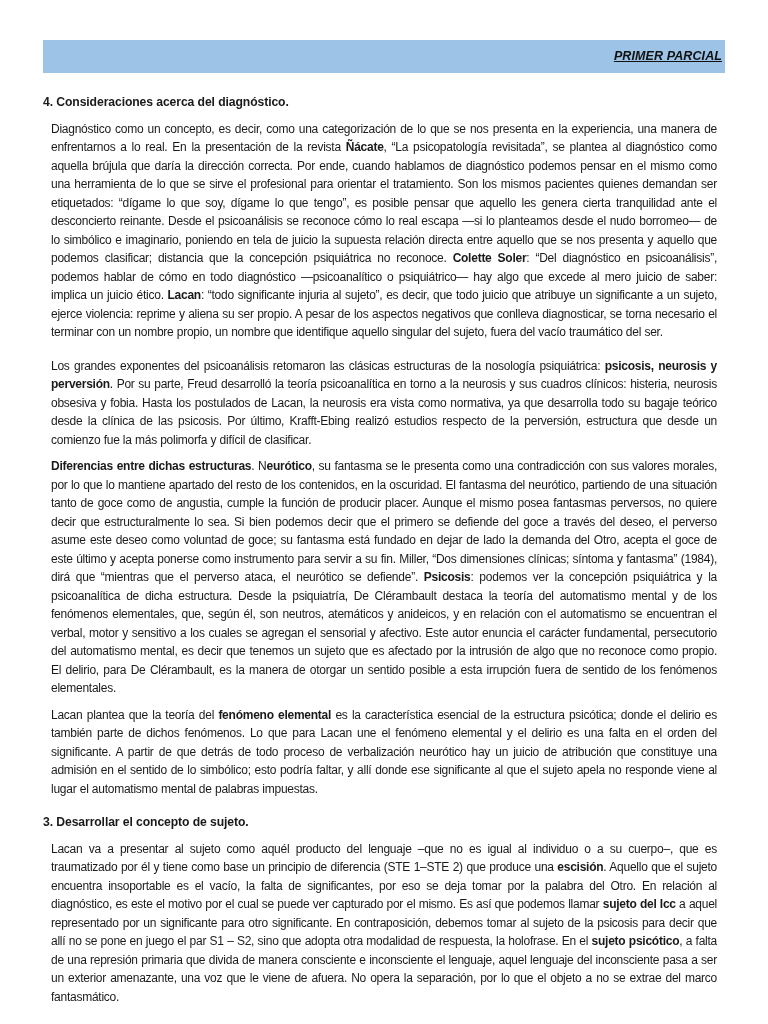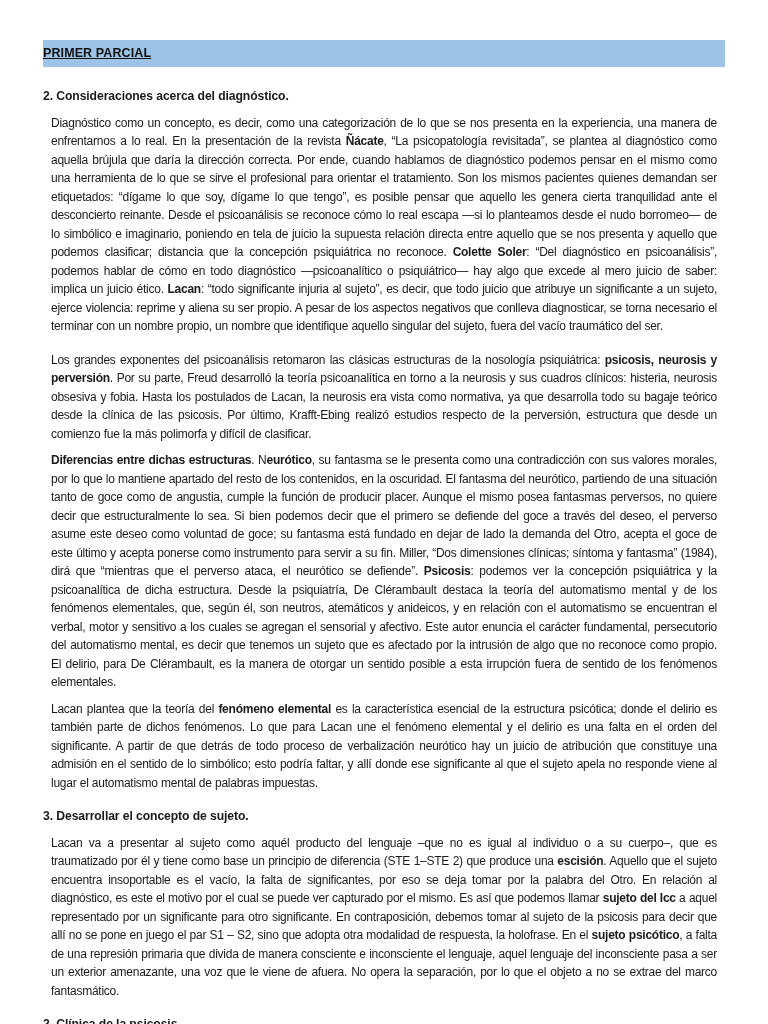--- a/index.html
+++ b/index.html
@@ -16,25 +16,27 @@
     font-family: "Liberation Sans", sans-serif;
     color: #1a1a1a;
   }
   .content {
     position: absolute;
     left: 43px;
     top: 40px;
     width: 682px;
   }
   .title-bar {
-    height: 27px;
+    height: 33px;
     display: flex;
+    justify-content: flex-end;
     align-items: center;
     padding-right: 3px;
     box-sizing: border-box;
+    font-style: italic;
   }
   .title-text {
     font-weight: bold;
     font-size: 12.5px;
     line-height: 19px;
     text-decoration: underline;
     letter-spacing: 0.1px;
     white-space: nowrap;
   }
   .section {
@@ -64,21 +66,21 @@
 </head>
 <body>
 
 <div class="page">
   <div class="content">
     <div class="title-bar" style="background-color: rgb(157, 195, 230);">
       <span class="title-text" style="color: rgb(17, 17, 17);">PRIMER PARCIAL</span>
     </div>
     <div>
         <div class="section">
-          <div class="section-heading">2. Consideraciones acerca del diagnóstico.</div>
+          <div class="section-heading">4. Consideraciones acerca del diagnóstico.</div>
           <p class="para"><span>Diagnóstico como un concepto, es decir, como una categorización de lo que se nos presenta en la experiencia, una manera de enfrentarnos a lo real. En la presentación de la revista </span><b>Ñácate</b><span>, “La psicopatología revisitada”, se plantea al diagnóstico como aquella brújula que daría la dirección correcta. Por ende, cuando hablamos de diagnóstico podemos pensar en el mismo como una herramienta de lo que se sirve el profesional para orientar el tratamiento. Son los mismos pacientes quienes demandan ser etiquetados: “dígame lo que soy, dígame lo que tengo”, es posible pensar que aquello les genera cierta tranquilidad ante el desconcierto reinante. Desde el psicoanálisis se reconoce cómo lo real escapa —si lo planteamos desde el nudo borromeo— de lo simbólico e imaginario, poniendo en tela de juicio la supuesta relación directa entre aquello que se nos presenta y aquello que podemos clasificar; distancia que la concepción psiquiátrica no reconoce. </span><b>Colette Soler</b><span>: “Del diagnóstico en psicoanálisis”, podemos hablar de cómo en todo diagnóstico —psicoanalítico o psiquiátrico— hay algo que excede al mero juicio de saber: implica un juicio ético. </span><b>Lacan</b><span>: “todo significante injuria al sujeto”, es decir, que todo juicio que atribuye un significante a un sujeto, ejerce violencia: reprime y aliena su ser propio. A pesar de los aspectos negativos que conlleva diagnosticar, se torna necesario el terminar con un nombre propio, un nombre que identifique aquello singular del sujeto, fuera del vacío traumático del ser.</span></p>
         </div>
         <div class="section">
           <p class="para"><span>Los grandes exponentes del psicoanálisis retomaron las clásicas estructuras de la nosología psiquiátrica: </span><b>psicosis, neurosis y perversión</b><span>. Por su parte, Freud desarrolló la teoría psicoanalítica en torno a la neurosis y sus cuadros clínicos: histeria, neurosis obsesiva y fobia. Hasta los postulados de Lacan, la neurosis era vista como normativa, ya que desarrolla todo su bagaje teórico desde la clínica de las psicosis. Por último, Krafft-Ebing realizó estudios respecto de la perversión, estructura que desde un comienzo fue la más polimorfa y difícil de clasificar.</span></p>
           <p class="para"><b>Diferencias entre dichas estructuras</b><span>. N</span><b>eurótico</b><span>, su fantasma se le presenta como una contradicción con sus valores morales, por lo que lo mantiene apartado del resto de los contenidos, en la oscuridad. El fantasma del neurótico, partiendo de una situación tanto de goce como de angustia, cumple la función de producir placer. Aunque el mismo posea fantasmas perversos, no quiere decir que estructuralmente lo sea. Si bien podemos decir que el primero se defiende del goce a través del deseo, el perverso asume este deseo como voluntad de goce; su fantasma está fundado en dejar de lado la demanda del Otro, acepta el goce de este último y acepta ponerse como instrumento para servir a su fin. Miller, “Dos dimensiones clínicas; síntoma y fantasma” (1984), dirá que “mientras que el perverso ataca, el neurótico se defiende”. </span><b>Psicosis</b><span>: podemos ver la concepción psiquiátrica y la psicoanalítica de dicha estructura. Desde la psiquiatría, De Clérambault destaca la teoría del automatismo mental y de los fenómenos elementales, que, según él, son neutros, atemáticos y anideicos, y en relación con el automatismo se encuentran el verbal, motor y sensitivo a los cuales se agregan el sensorial y afectivo. Este autor enuncia el carácter fundamental, persecutorio del automatismo mental, es decir que tenemos un sujeto que es afectado por la intrusión de algo que no reconoce como propio. El delirio, para De Clérambault, es la manera de otorgar un sentido posible a esta irrupción fuera de sentido de los fenómenos elementales.</span></p>
           <p class="para"><span>Lacan plantea que la teoría del </span><b>fenómeno elemental</b><span> es la característica esencial de la estructura psicótica; donde el delirio es también parte de dichos fenómenos. Lo que para Lacan une el fenómeno elemental y el delirio es una falta en el orden del significante. A partir de que detrás de todo proceso de verbalización neurótico hay un juicio de atribución que constituye una admisión en el sentido de lo simbólico; esto podría faltar, y allí donde ese significante al que el sujeto apela no responde viene al lugar el automatismo mental de palabras impuestas.</span></p>
         </div>
         <div class="section">
           <div class="section-heading">3. Desarrollar el concepto de sujeto.</div>
           <p class="para"><span>Lacan va a presentar al sujeto como aquél producto del lenguaje –que no es igual al individuo o a su cuerpo–, que es traumatizado por él y tiene como base un principio de diferencia (STE 1–STE 2) que produce una </span><b>escisión</b><span>. Aquello que el sujeto encuentra insoportable es el vacío, la falta de significantes, por eso se deja tomar por la palabra del Otro. En relación al diagnóstico, es este el motivo por el cual se puede ver capturado por el mismo. Es así que podemos llamar </span><b>sujeto del Icc</b><span> a aquel representado por un significante para otro significante. En contraposición, debemos tomar al sujeto de la psicosis para decir que allí no se pone en juego el par S1 – S2, sino que adopta otra modalidad de respuesta, la holofrase. En el </span><b>sujeto psicótico</b><span>, a falta de una represión primaria que divida de manera consciente e inconsciente el lenguaje, aquel lenguaje del inconsciente pasa a ser un exterior amenazante, una voz que le viene de afuera. No opera la separación, por lo que el objeto a no se extrae del marco fantasmático.</span></p>

